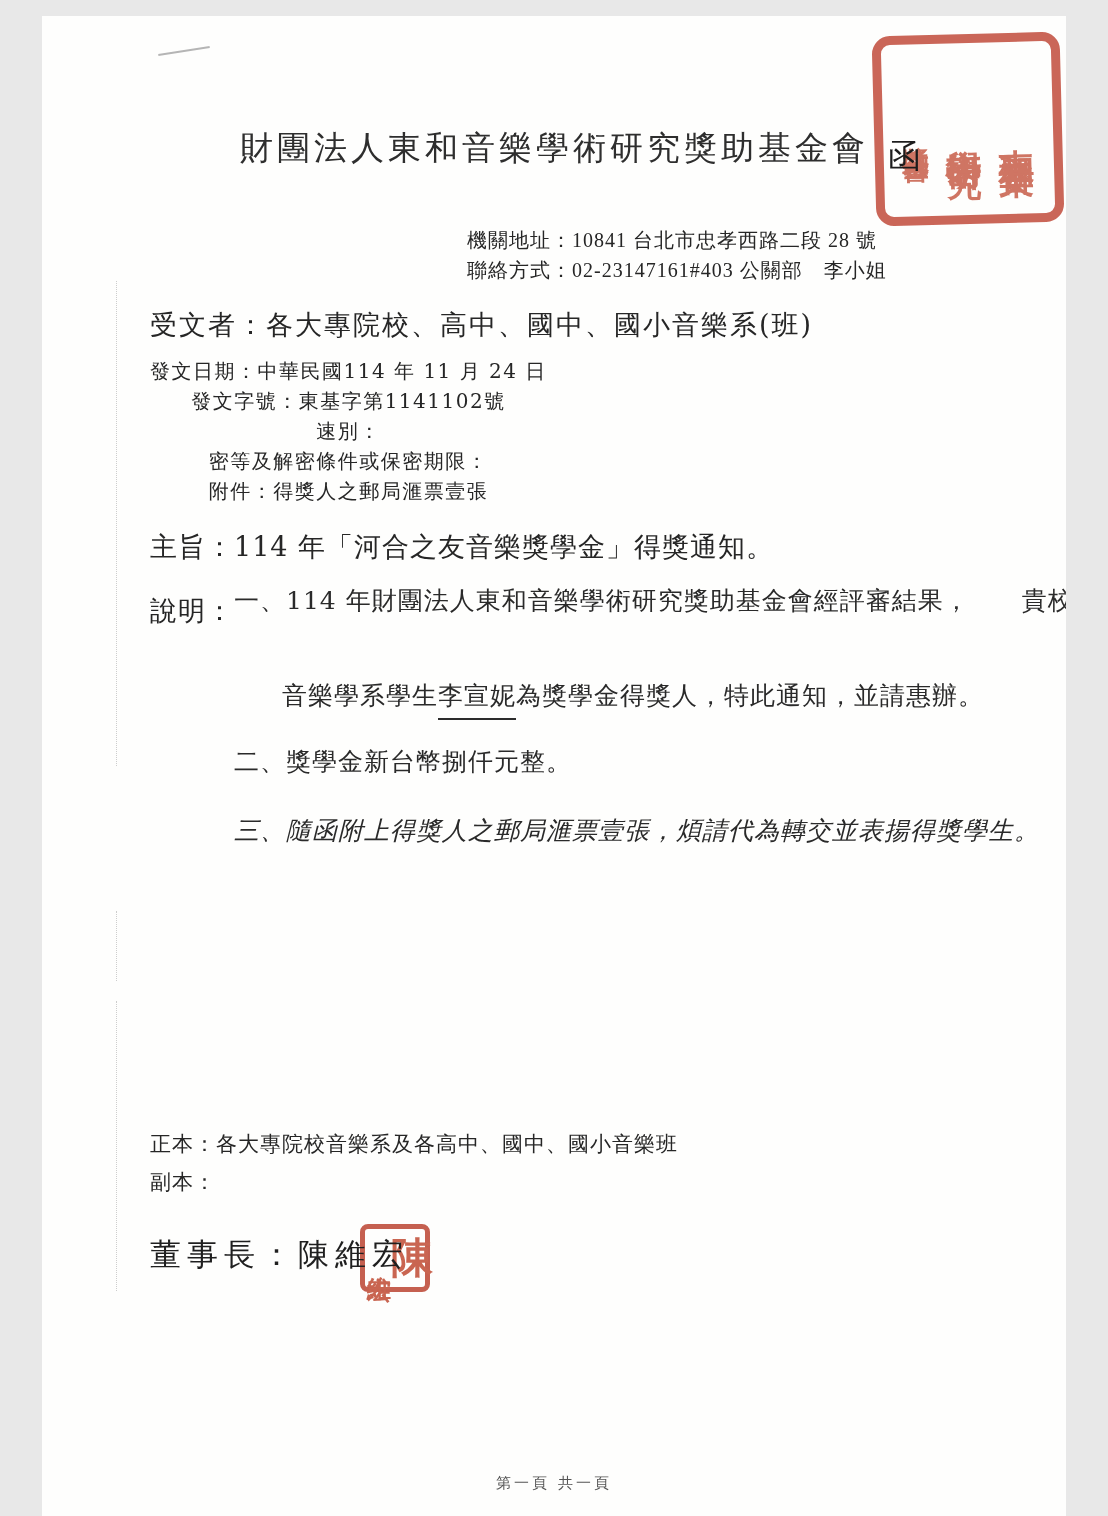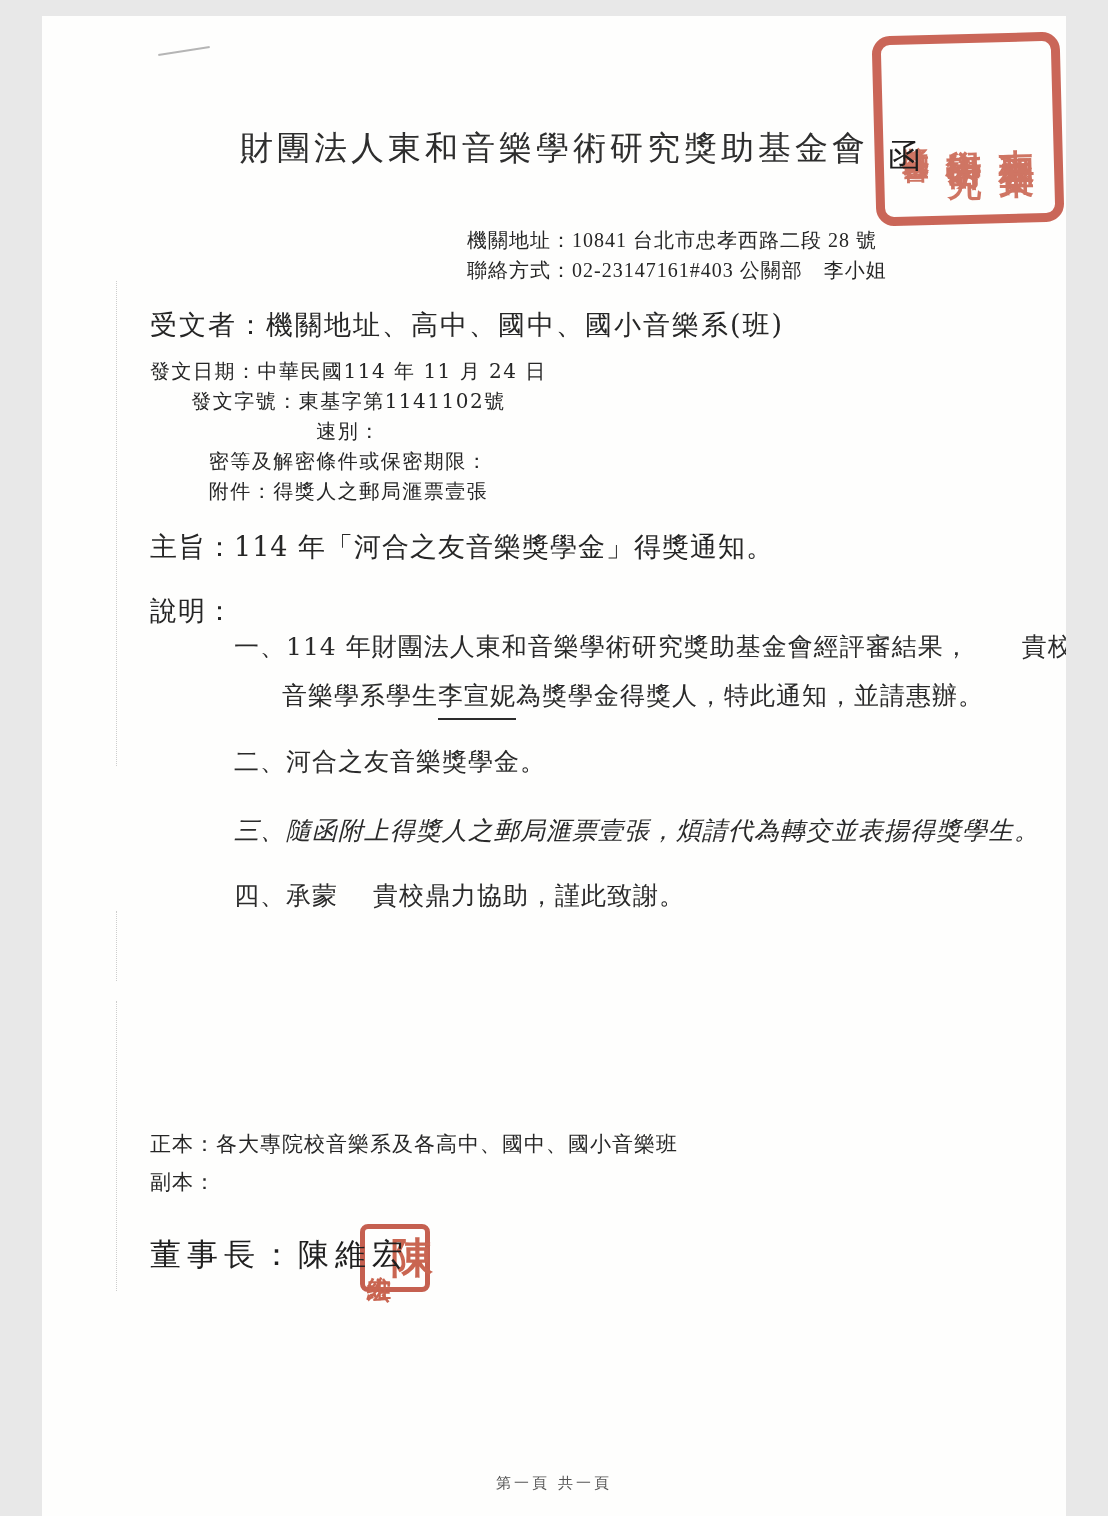--- a/index.html
+++ b/index.html
@@ -72,21 +72,21 @@
 
   .subject {
     left: 108px; top: 513px;
     font-size: 27px; letter-spacing: 1px;
   }
   .explanation {
     left: 108px; top: 577px;
     font-size: 27px; letter-spacing: 1px;
   }
   .body-item { font-size: 25px; letter-spacing: 1px; color: #2a2a2a; }
-  .item1-l1 { left: 192px; top: 614px; }
+  .item1-l1 { left: 192px; top: 568px; }
   .item1-l2 { left: 240px; top: 663px; }
   .item2    { left: 192px; top: 729px; }
   .item3    { left: 192px; top: 798px; font-style: italic; }
   .item4    { left: 192px; top: 863px; }
   .uname { border-bottom: 2px solid #2c2c2c; padding-bottom: 8px; }
 
   .original-line { left: 108px; top: 1114px; font-size: 21px; letter-spacing: 1px; }
   .copy-line     { left: 108px; top: 1152px; font-size: 21px; letter-spacing: 1px; }
 
   .signature {
@@ -149,38 +149,37 @@
     <div class="seal-col left">獎助基金會</div>
     <div class="seal-col mid">學術研究</div>
     <div class="seal-col right">東和音樂</div>
   </div>
 
   <div class="abs addr-block">
     <div>機關地址：10841 台北市忠孝西路二段 28 號</div>
     <div>聯絡方式：02-23147161#403 公關部　李小姐</div>
   </div>
 
-  <div class="abs recipient">受文者：機關地址、高中、國中、國小音樂系(班)</div>
+  <div class="abs recipient">受文者：各大專院校、高中、國中、國小音樂系(班)</div>
 
   <div class="abs meta-block">
     <div>發文日期：中華民國114 年 11 月 24 日</div>
     <div>發文字號：東基字第1141102號</div>
     <div>速別：</div>
     <div>密等及解密條件或保密期限：</div>
     <div>附件：得獎人之郵局滙票壹張</div>
   </div>
 
   <div class="abs subject">主旨：114 年「河合之友音樂獎學金」得獎通知。</div>
   <div class="abs explanation">說明：</div>
 
   <div class="abs body-item item1-l1">一、114 年財團法人東和音樂學術研究獎助基金會經評審結果，　　貴校</div>
   <div class="abs body-item item1-l2"><span>音樂學系學生</span><span class="uname">李宣妮</span><span>為獎學金得獎人，特此通知，並請惠辦。</span></div>
-  <div class="abs body-item item2">二、河合之友音樂獎學金。</div>
+  <div class="abs body-item item2">二、獎學金新台幣捌仟元整。</div>
   <div class="abs body-item item3">三、隨函附上得獎人之郵局滙票壹張，煩請代為轉交並表揚得獎學生。</div>
-  <div class="abs body-item item4">四、承蒙　 貴校鼎力協助，謹此致謝。</div>
 
   <div class="abs original-line">正本：各大專院校音樂系及各高中、國中、國小音樂班</div>
   <div class="abs copy-line">副本：</div>
 
   <div class="abs sign-seal">
     <div class="s-left">維宏</div>
     <div class="s-right">陳</div>
   </div>
   <div class="abs signature">董事長：陳維宏</div>
 

